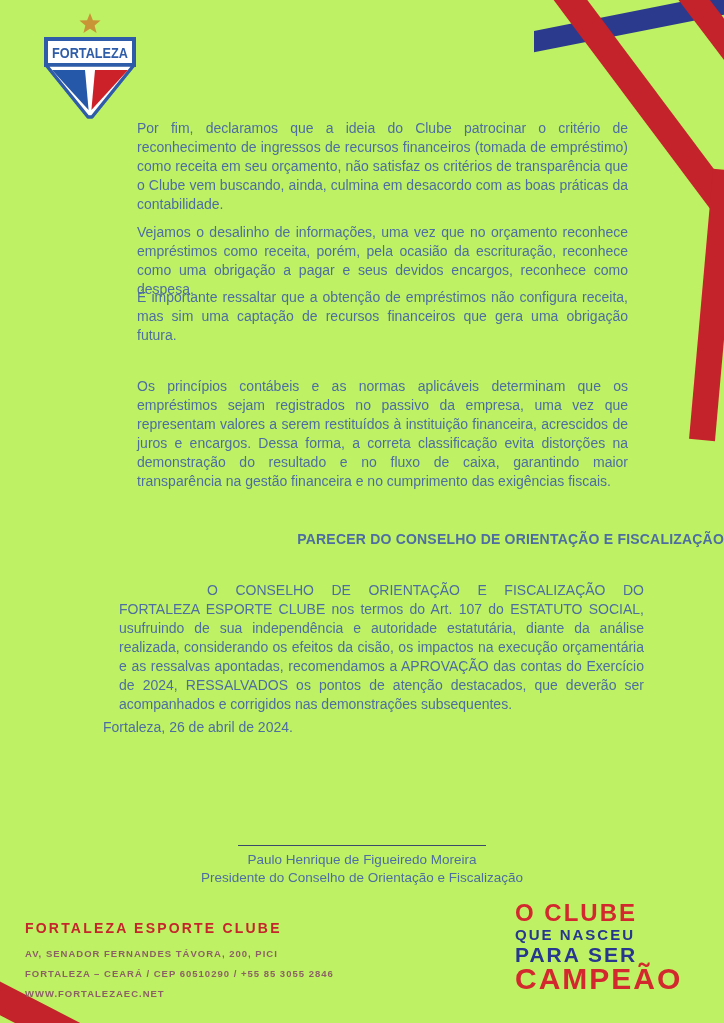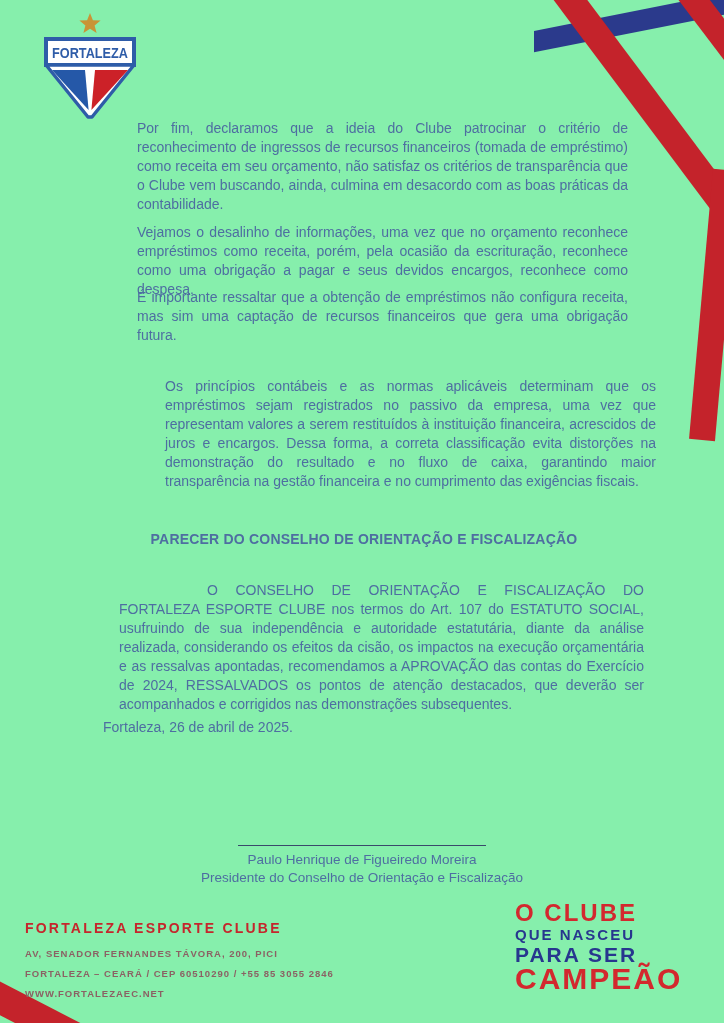--- a/index.html
+++ b/index.html
@@ -1,39 +1,39 @@
 <!DOCTYPE html>
 <html lang="pt"><head>
 <meta charset="utf-8">
 <style>
   html,body{margin:0;padding:0;background:#e8e8e8;}
   .page{
     position:relative;
     width:724px;height:1023px;
     margin:0 auto;
-    background:#86efac;
+    background:#bef264;
     overflow:hidden;
     font-family:"Liberation Sans", sans-serif;
     color:#4e6ea1;
   }
   
   .decor-tr{position:absolute;top:0;right:0;width:190px;height:500px;}
   .decor-bl{position:absolute;left:0;bottom:0;width:140px;height:60px;}
   
   .crest{position:absolute;left:36px;top:13px;width:108px;height:106px;}
   
   .bodypar{
     position:absolute;left:137px;width:491px;
     font-size:14px;line-height:19px;
     text-align:justify;color:#4e6ea1;margin:0;
   }
-  .p1{top:119px;} .p2{top:223px;} .p3{top:288px;} .p4{top:377px;margin-left:28px;}
+  .p1{top:119px;} .p2{top:223px;} .p3{top:288px;} .p4{top:377px;}
   .parecer-heading{
     position:absolute;left:4px;right:0;top:531px;
-    text-align:center;font-size:14px;letter-spacing:.2px;color:#4e6ea1;margin:0;
+    text-align:right;font-size:14px;letter-spacing:.2px;color:#4e6ea1;margin:0;
   }
   .parecer-par{
     position:absolute;left:103px;top:565px;width:525px;
     font-size:14px;line-height:19px;text-align:justify;
     text-indent:88px;color:#4e6ea1;margin:16px;
   }
   .dateline{position:absolute;left:103px;top:719px;font-size:14px;color:#4e6ea1;}
   
   .sigblock{position:absolute;left:0;right:0;top:845px;text-align:center;}
   .sigline{width:248px;margin:0 auto 5px auto;border-top:1.6px solid #39496b;height:0;}
@@ -81,21 +81,21 @@
   </svg>
 
   <p class="bodypar p2">Vejamos o desalinho de informações, uma vez que no orçamento reconhece empréstimos como receita, porém, pela ocasião da escrituração, reconhece como uma obrigação a pagar e seus devidos encargos, reconhece como despesa.</p>
   <p class="bodypar p1">Por fim, declaramos que a ideia do Clube patrocinar o critério de reconhecimento de ingressos de recursos financeiros (tomada de empréstimo) como receita em seu orçamento, não satisfaz os critérios de transparência que o Clube vem buscando, ainda, culmina em desacordo com as boas práticas da contabilidade.</p>
   <p class="bodypar p3">É importante ressaltar que a obtenção de empréstimos não configura receita, mas sim uma captação de recursos financeiros que gera uma obrigação futura.</p>
   <p class="bodypar p4">Os princípios contábeis e as normas aplicáveis determinam que os empréstimos sejam registrados no passivo da empresa, uma vez que representam valores a serem restituídos à instituição financeira, acrescidos de juros e encargos. Dessa forma, a correta classificação evita distorções na demonstração do resultado e no fluxo de caixa, garantindo maior transparência na gestão financeira e no cumprimento das exigências fiscais.</p>
 
   <h1 class="parecer-heading">PARECER DO CONSELHO DE ORIENTAÇÃO E FISCALIZAÇÃO</h1>
   <p class="parecer-par">O CONSELHO DE ORIENTAÇÃO E FISCALIZAÇÃO DO FORTALEZA ESPORTE CLUBE nos termos do Art. 107 do ESTATUTO SOCIAL, usufruindo de sua independência e autoridade estatutária, diante da análise realizada, considerando os efeitos da cisão, os impactos na execução orçamentária e as ressalvas apontadas, recomendamos a APROVAÇÃO das contas do Exercício de 2024, RESSALVADOS os pontos de atenção destacados, que deverão ser acompanhados e corrigidos nas demonstrações subsequentes.</p>
 
-  <div class="dateline">Fortaleza, 26 de abril de 2025.</div>
+  <div class="dateline">Fortaleza, 26 de abril de 2024.</div>
 
   <div class="sigblock">
     <div class="sigline"></div>
     <div class="signame">Paulo Henrique de Figueiredo Moreira</div>
     <div class="sigrole">Presidente do Conselho de Orientação e Fiscalização</div>
   </div>
 
   <div class="footer-left">
     <p class="f-club">FORTALEZA ESPORTE CLUBE</p>
     <p class="f-line">AV, SENADOR FERNANDES TÁVORA, 200, PICI</p>

